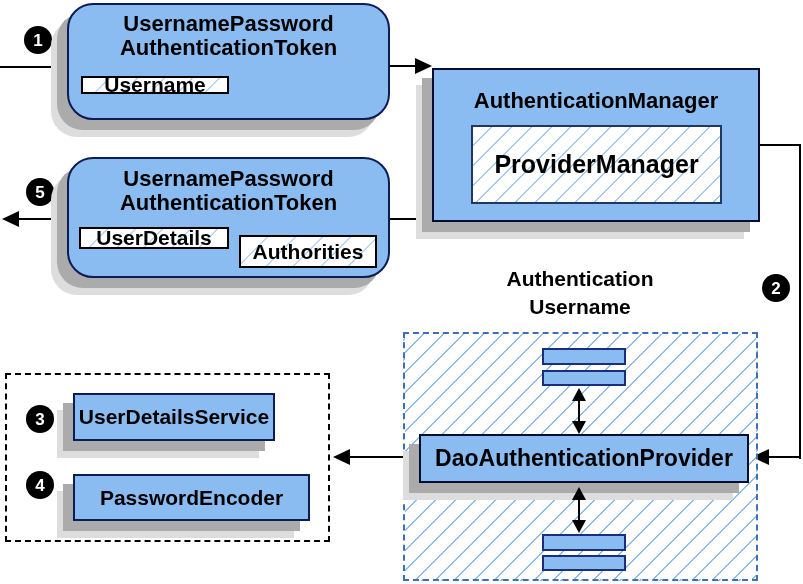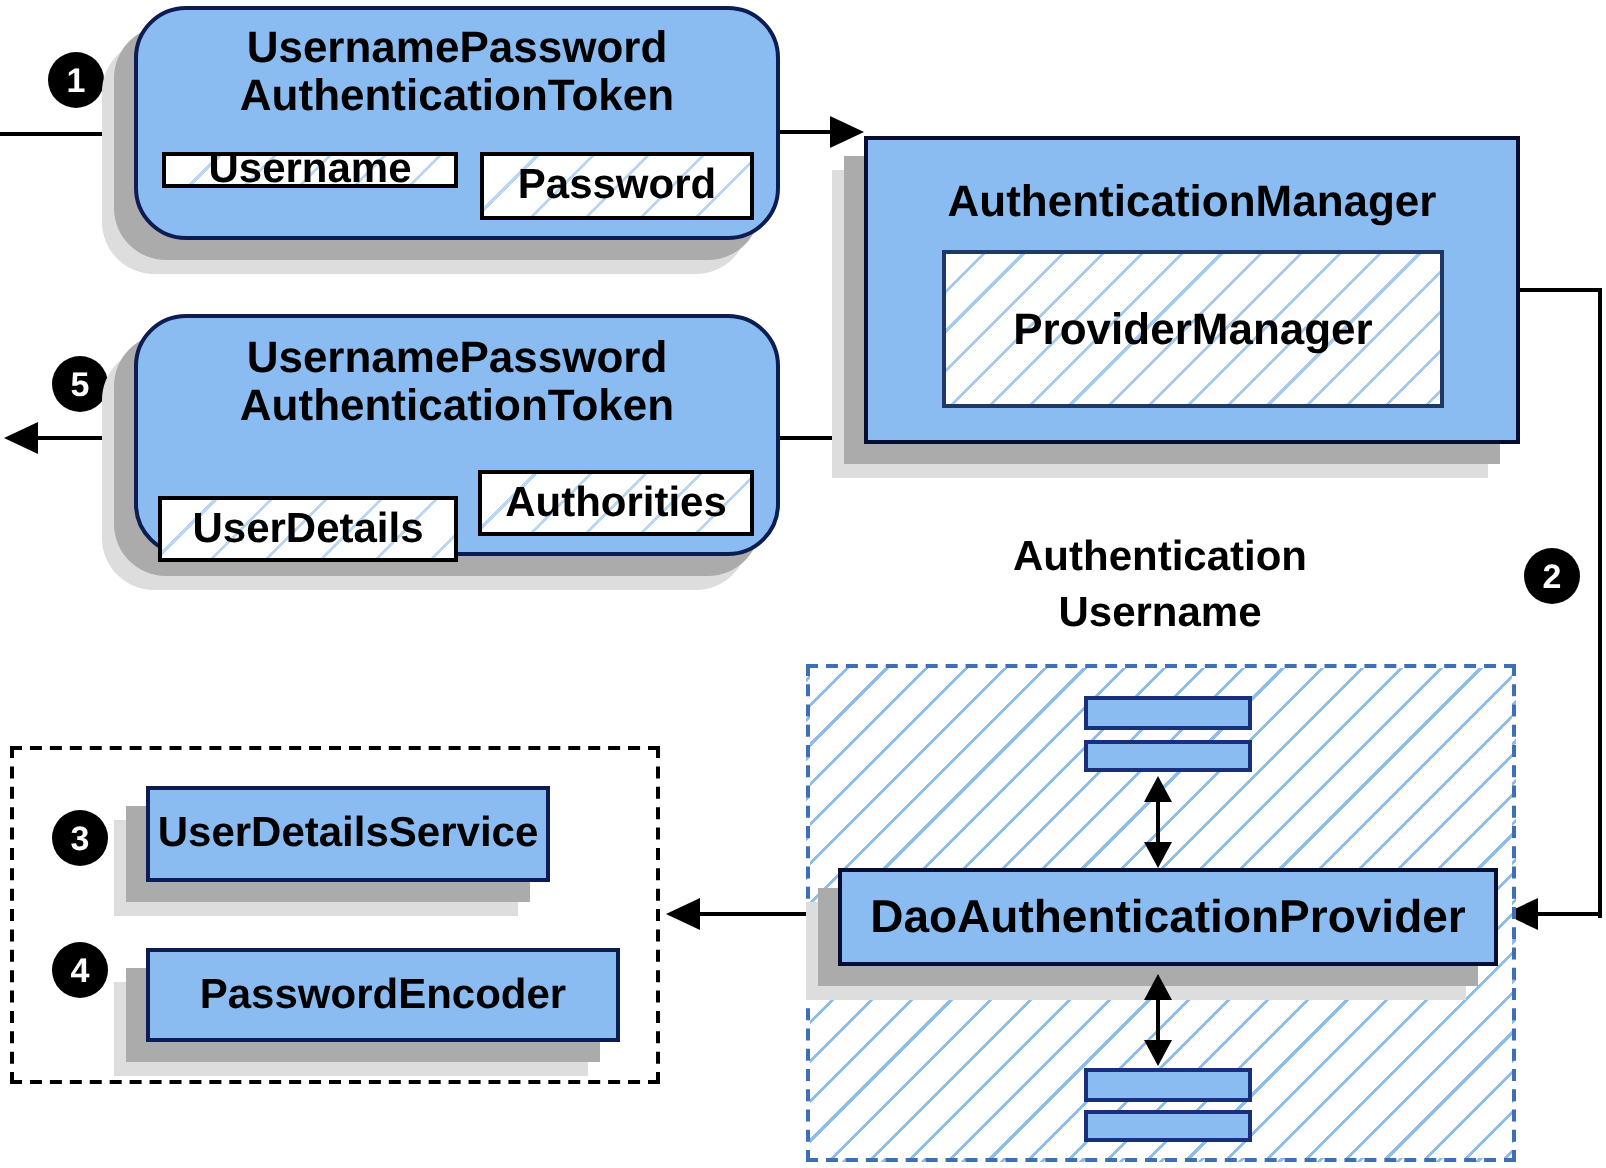--- a/index.html
+++ b/index.html
@@ -60,34 +60,33 @@
   <div class="abs badge" style="left:762px;top:274px;">2</div>
   <div class="abs badge" style="left:26px;top:405px;">3</div>
   <div class="abs badge" style="left:26px;top:471px;">4</div>
 
   <div class="abs blue nav-border rounded shadow" style="left:67px;top:3px;width:323px;height:117px;">
     <div class="token-title" style="margin-top:7px;">
       <div>UsernamePassword</div>
       <div>AuthenticationToken</div>
     </div>
     <div class="abs field hatch-faint center" style="left:12px;top:71px;width:148px;height:18px;">Username</div>
-    <div class="abs field hatch-faint center" style="left:171px;top:71px;width:137px;height:34px;">Password</div>
   </div>
 
   <div class="abs blue blk-border shadow" style="left:432px;top:68px;width:328px;height:154px;">
     <div class="bold" style="font-size:22px;text-align:center;margin-top:18px;">AuthenticationManager</div>
-    <div class="abs hatch-mid center bold" style="left:37px;top:55px;width:251px;height:79px;border:2px solid #1F3864;font-size:22px;">ProviderManager</div>
+    <div class="abs hatch-mid center bold" style="left:37px;top:55px;width:251px;height:79px;border:2px solid #1F3864;font-size:25px;">ProviderManager</div>
   </div>
 
   <div class="abs blue nav-border rounded shadow" style="left:67px;top:157px;width:323px;height:121px;">
     <div class="token-title" style="margin-top:8px;">
       <div>UsernamePassword</div>
       <div>AuthenticationToken</div>
     </div>
-    <div class="abs field hatch-faint center" style="left:10px;top:89px;width:150px;height:33px;text-align:right;">UserDetails</div>
+    <div class="abs field hatch-faint center" style="left:10px;top:68px;width:150px;height:22px;text-align:right;">UserDetails</div>
     <div class="abs field hatch-faint center" style="left:170px;top:76px;width:138px;height:33px;">Authorities</div>
   </div>
 
   <div class="abs bold" style="left:455px;top:265px;width:250px;font-size:21px;line-height:28px;text-align:center;">
     <div>Authentication</div>
     <div>Username</div>
   </div>
 
   <div class="abs dashed-blue hatch-big" style="left:403px;top:332px;width:355px;height:249px;"></div>
 

